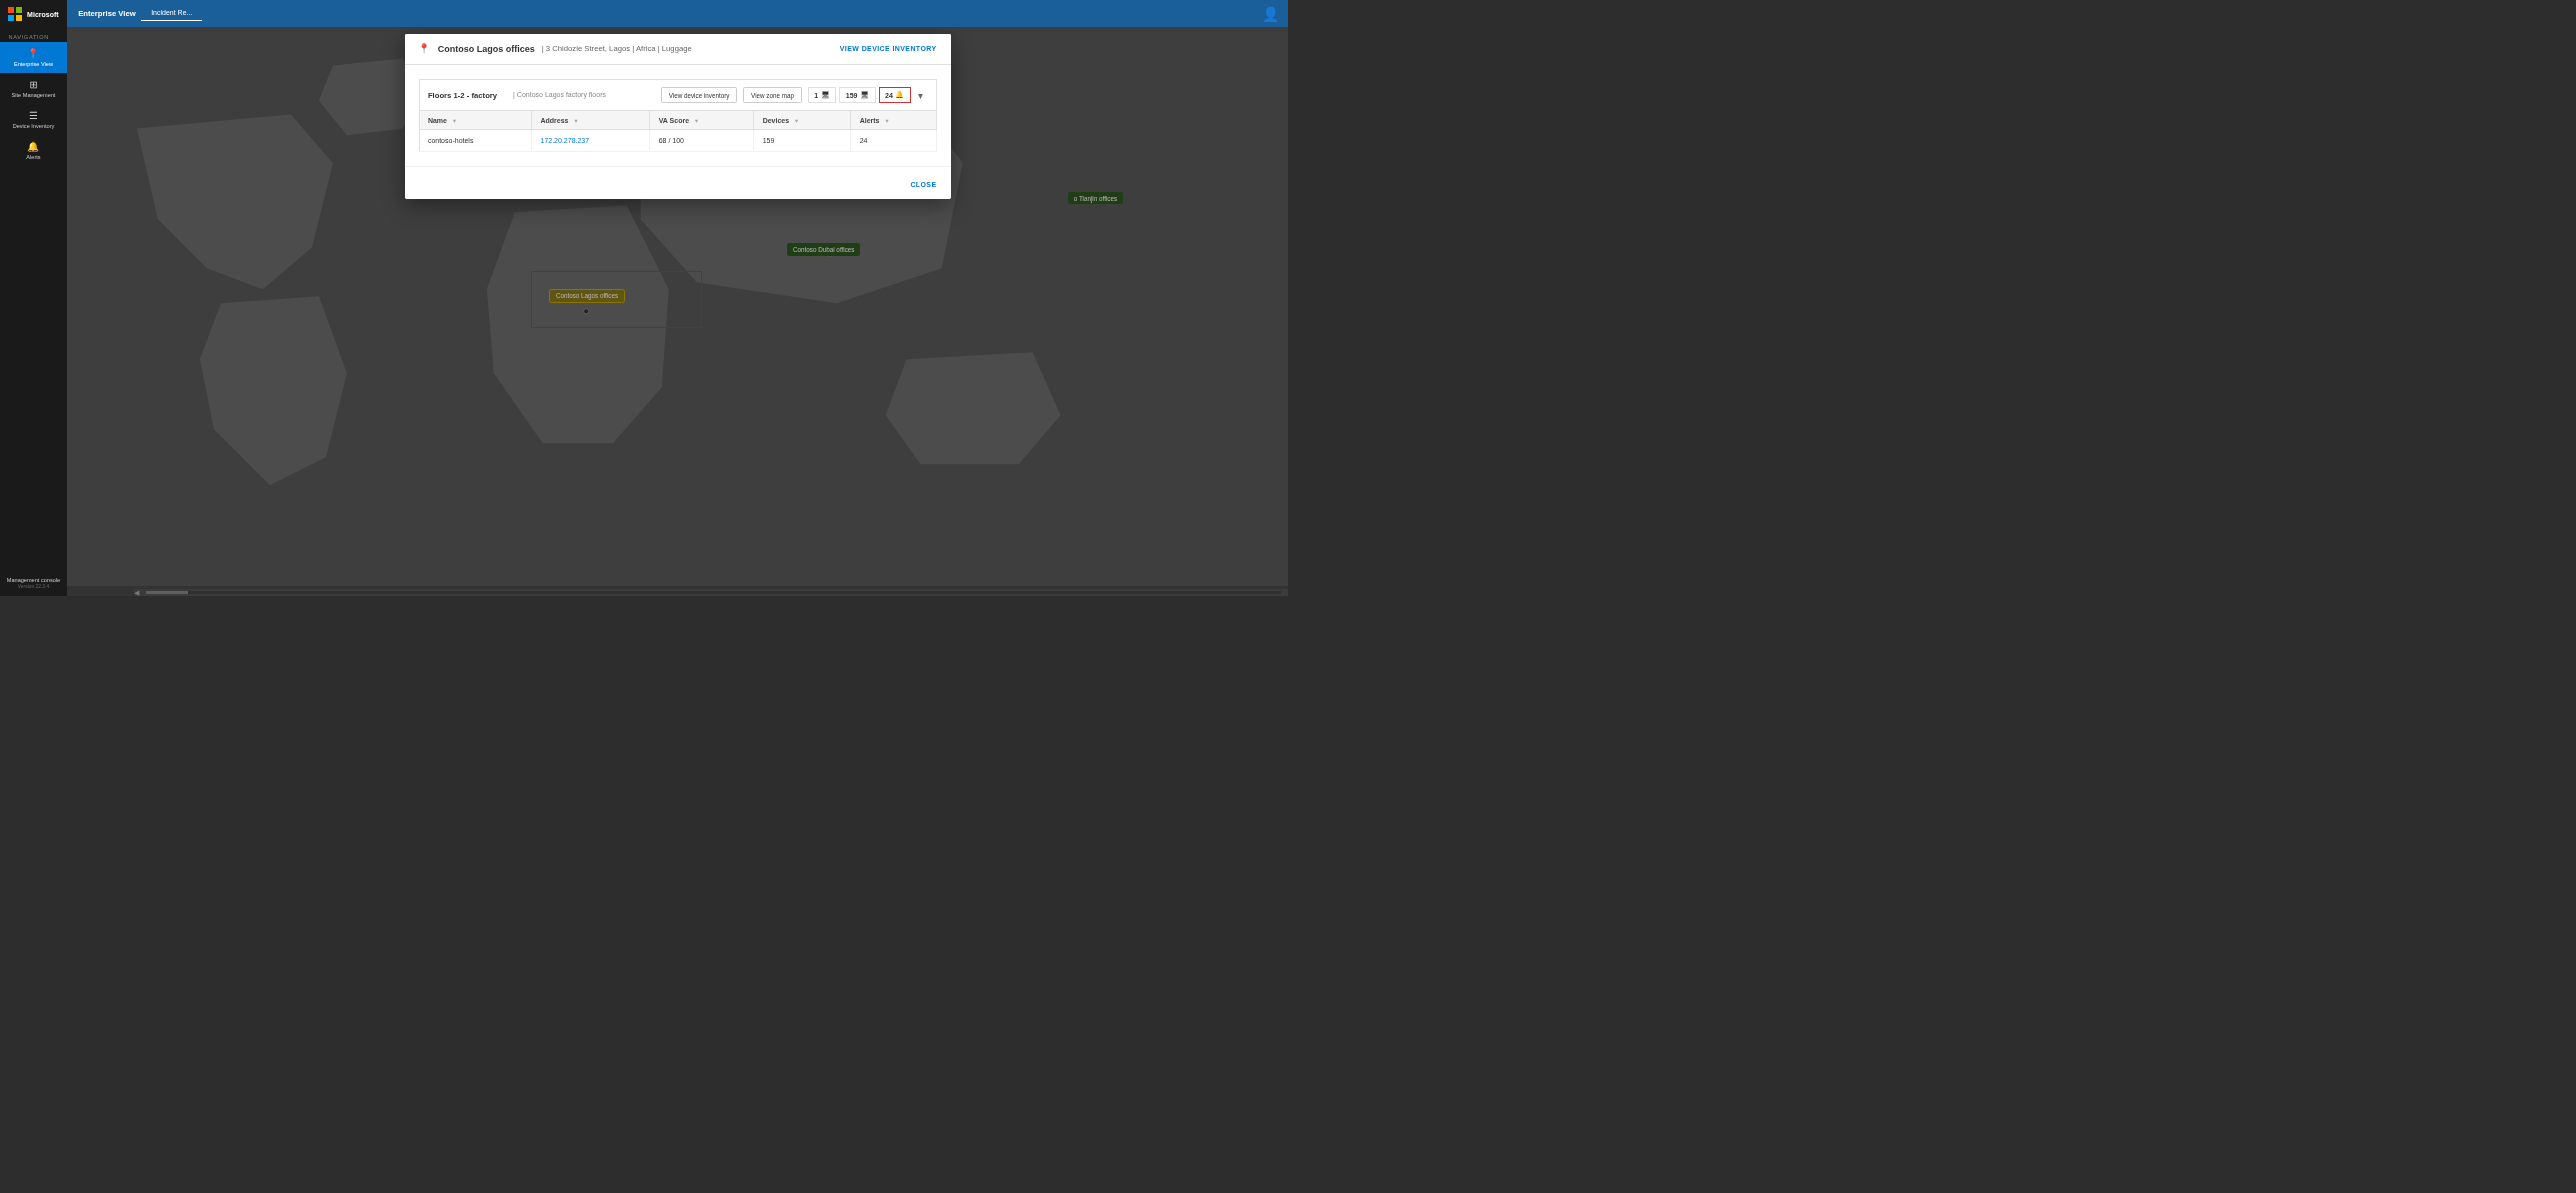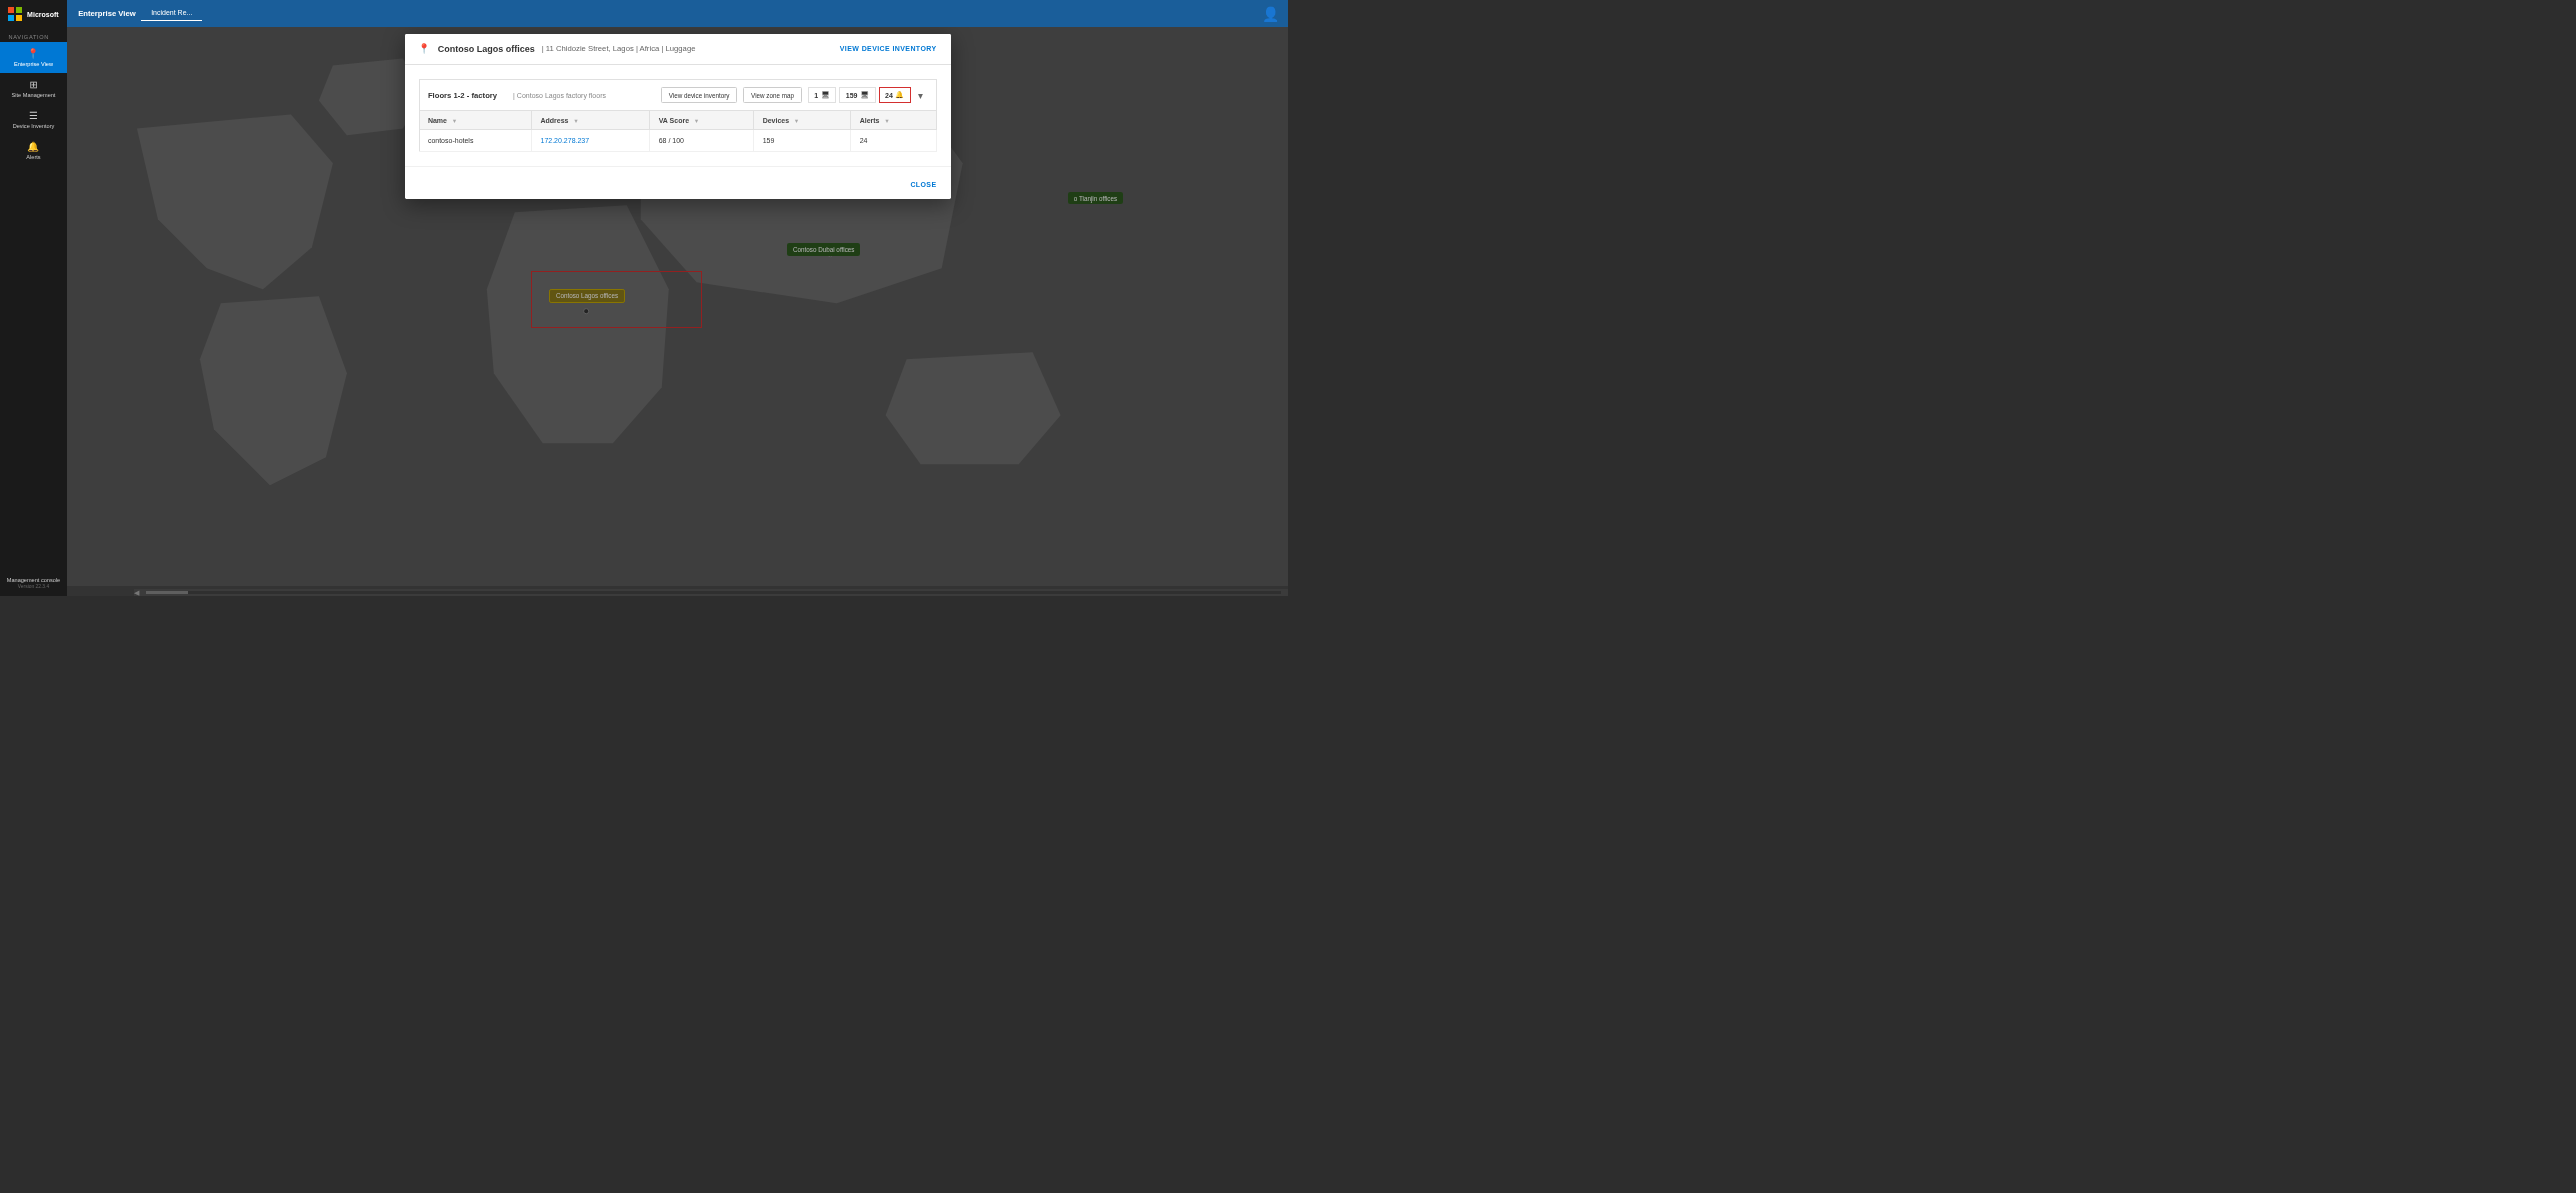--- a/index.html
+++ b/index.html
@@ -189,21 +189,21 @@
       align-items: center;
       justify-content: space-between;
       padding: 7px 8.4px;
       background: #fff;
       border: 0.7px solid #e0e0e0;
       border-bottom: none;
     }
 
     .section-title {
       display: flex;
-      align-items: center;
+      align-items: flex-start;
       gap: 16px;
       font-size: 7.7px;
       font-weight: 600;
       color: #333;
     }
     .section-subtitle { color: #888; font-size: 7px; font-weight: normal; }
 
     .section-actions {
       display: flex;
       align-items: center;
@@ -414,21 +414,21 @@
     <div class="selection-box" style="top: 43%; left: 38%; width: 14%; height: 10%;"></div>
 
     <div class="modal-overlay">
       <div class="modal">
 
         <div class="modal-header">
           <div class="modal-title-section">
             <span class="location-icon">📍</span>
             <span class="modal-title">Contoso Lagos offices</span>
             <span class="modal-subtitle">
-              | <span>11 Chidozie Street, Lagos | Africa | Luggage</span>
+              | <span>3 Chidozie Street, Lagos | Africa | Luggage</span>
             </span>
           </div>
           <button class="view-inventory-btn">VIEW DEVICE INVENTORY</button>
         </div>
 
         <div class="modal-body">
 
           <div class="section-header">
             <div class="section-title">
               <span>Floors 1-2 - factory</span>

